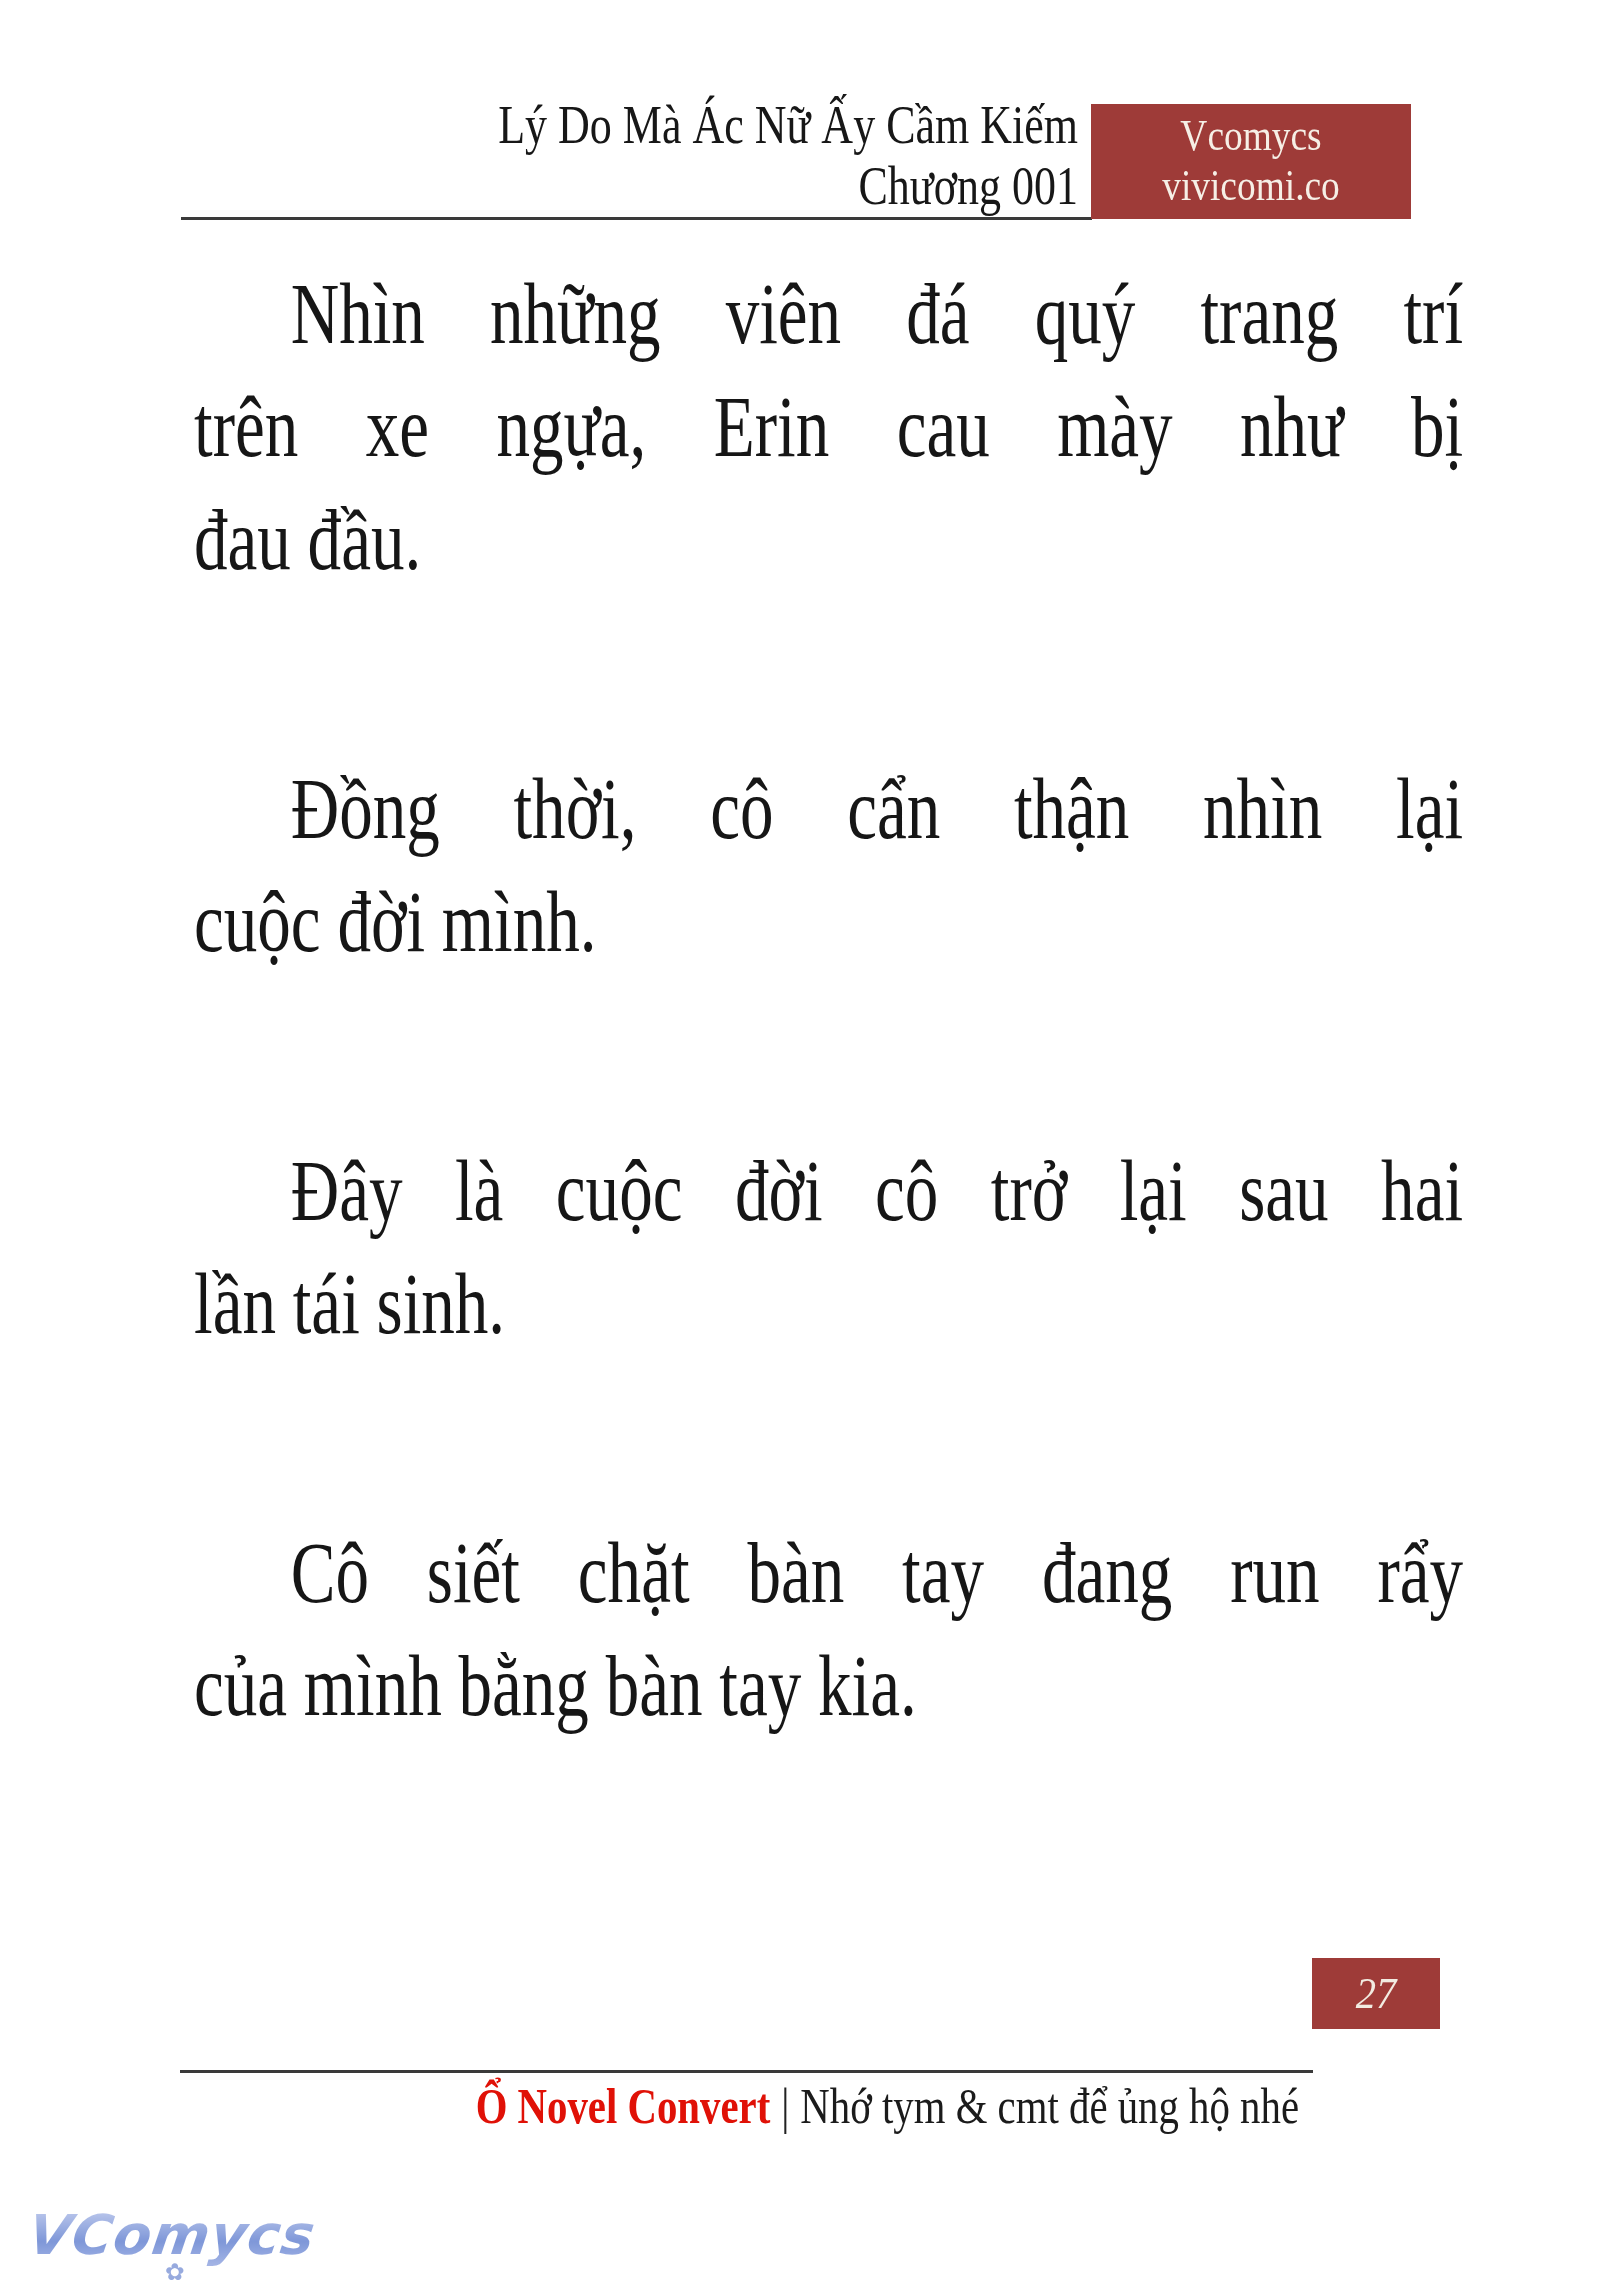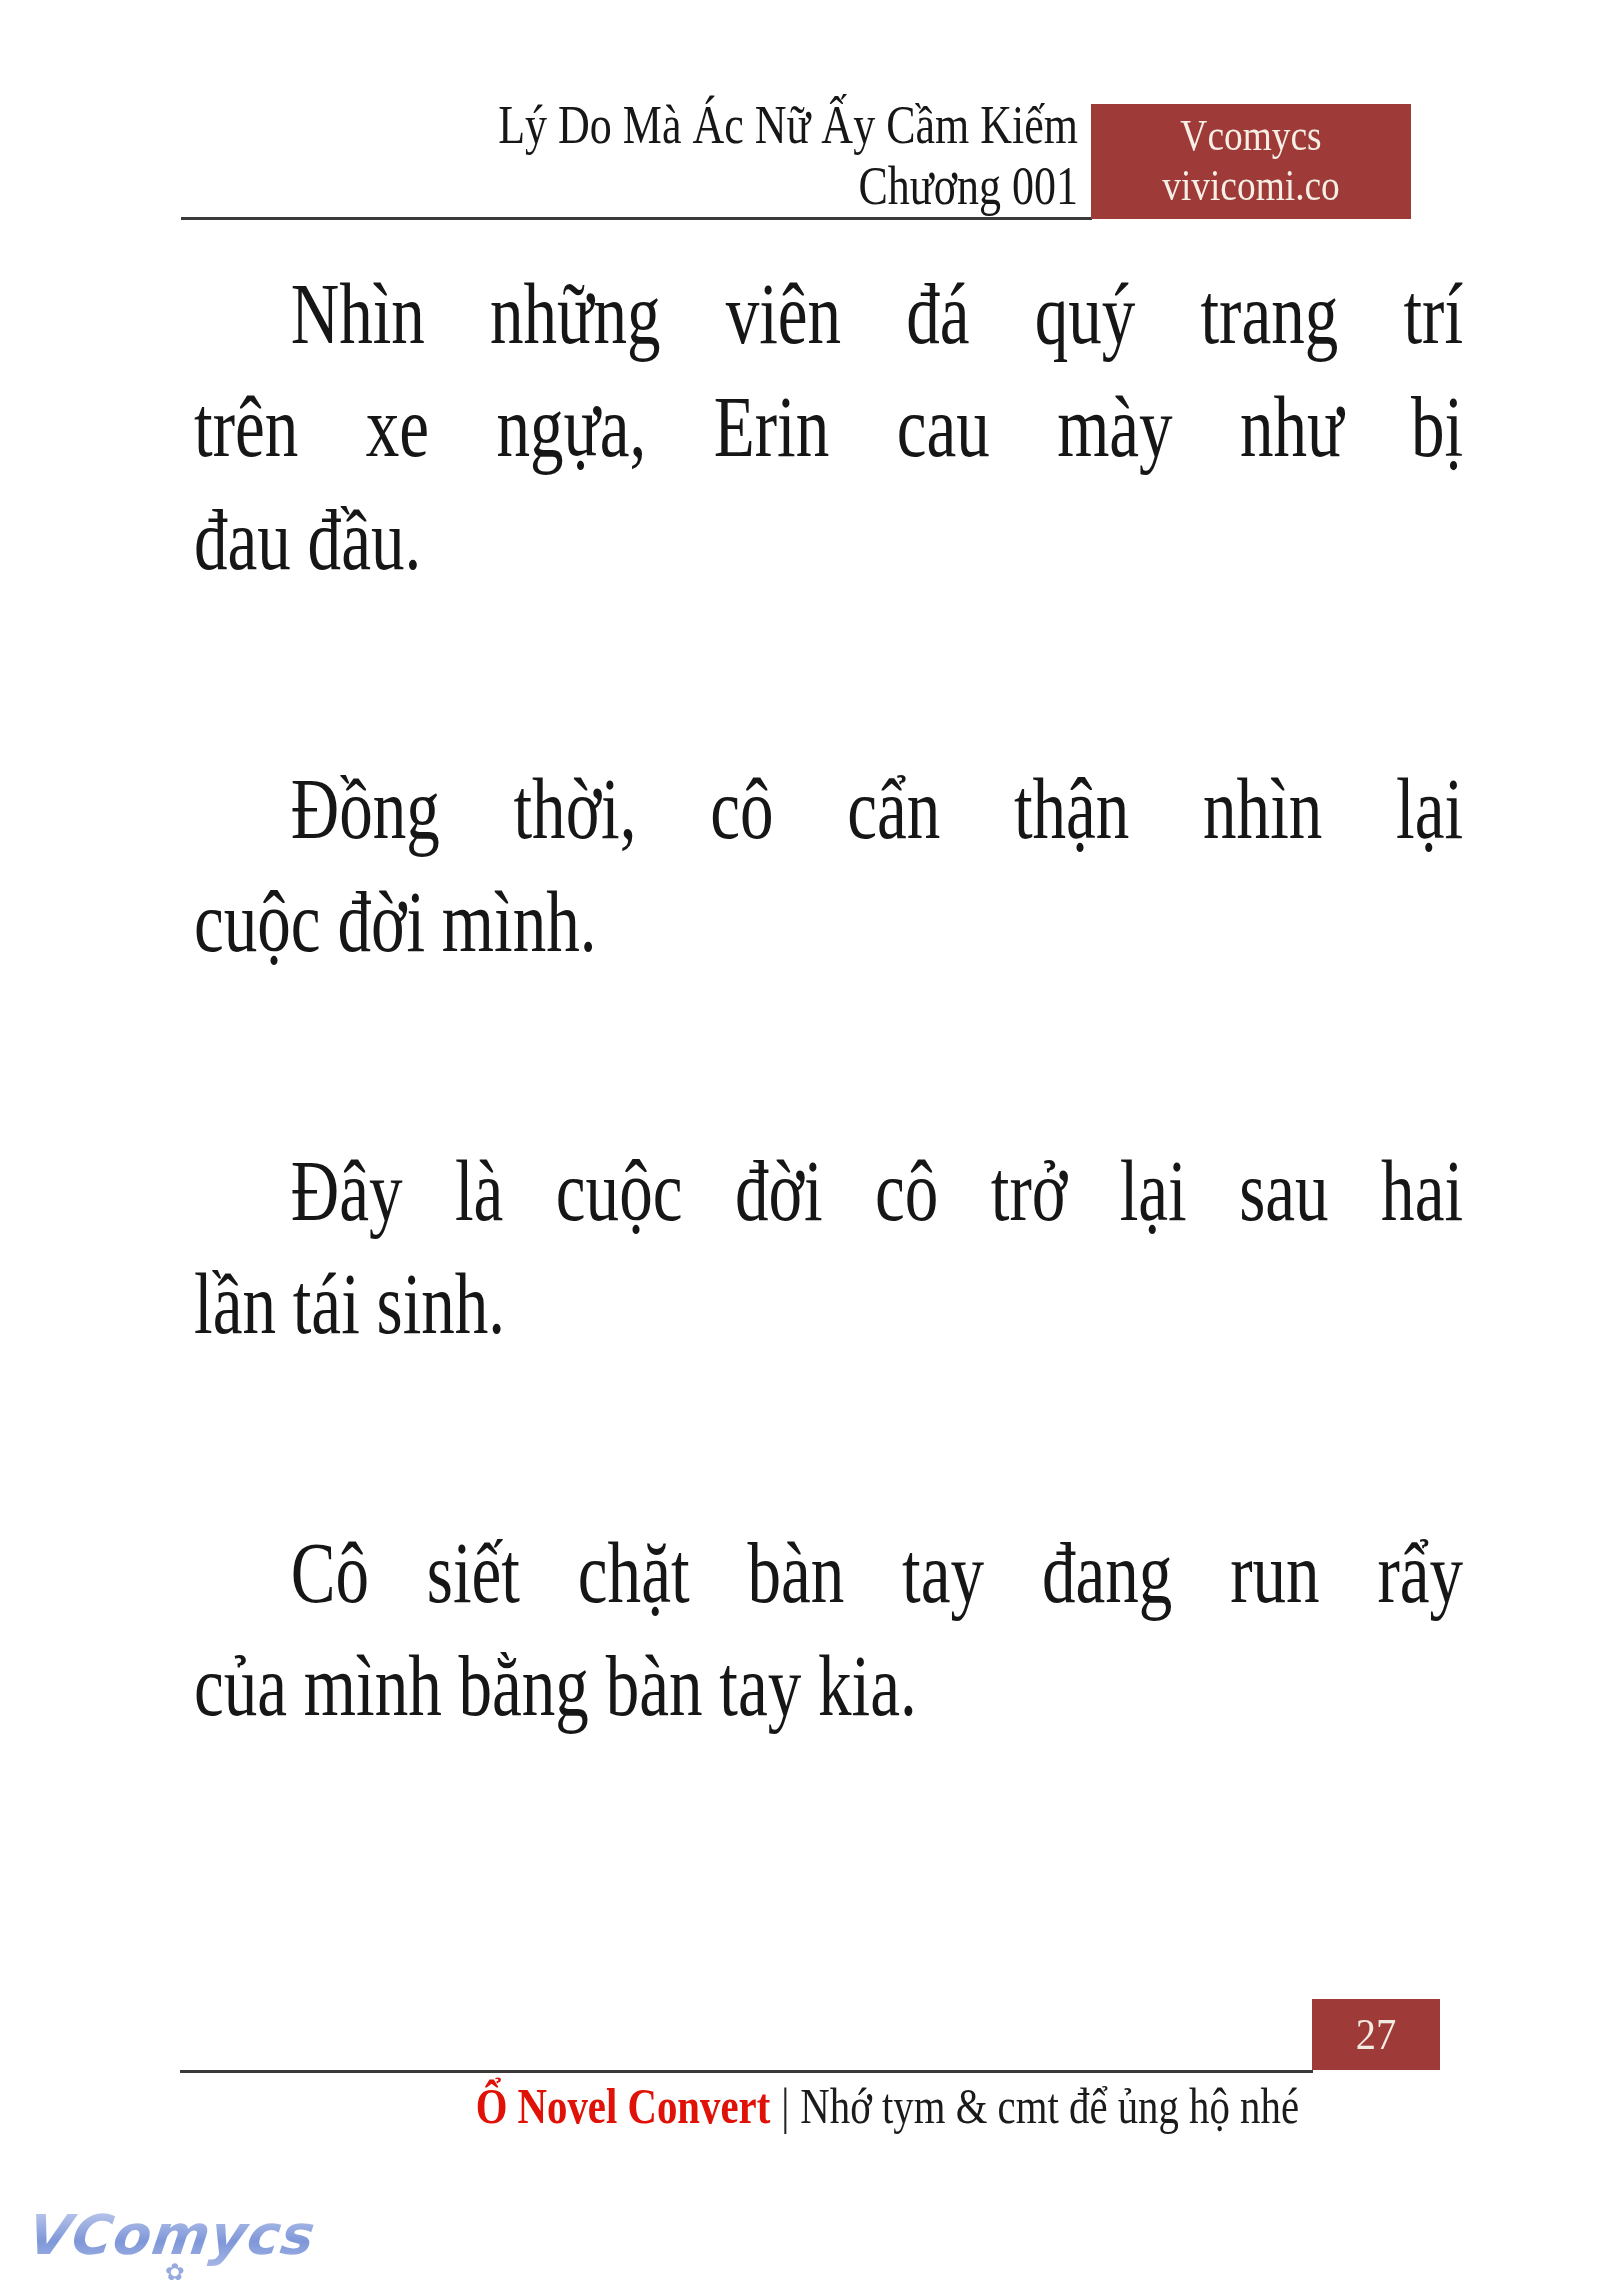--- a/index.html
+++ b/index.html
@@ -59,23 +59,24 @@
   .footer-line-text {
     position:absolute; top:2078px; right:323px; width:1372px;
     text-align:right;
     transform:scaleX(0.80); transform-origin:100% 0;
     font-size:51px; line-height:57px; color:#1b1b1b;
     white-space:nowrap;
   }
   .footer-brand { color:#e01107; font-weight:bold; }
   .footer-sep { color:#222222; margin:0 13.7px; font-weight:normal; }
   .page-num-box {
-    position:absolute; left:1312px; top:1999px;
+    position:absolute; left:1312px; top:1958px;
     width:128px; height:71px;
     background:#9e3b38;
+    font-style:italic;
   }
   .page-num {
     display:block; text-align:center; color:#f2ebe1;
     font-size:45px; line-height:71px;
     transform:scaleX(0.9); transform-origin:50% 0;
   }
 
   
   .watermark {
     position:absolute; left:29px; top:2203px;

